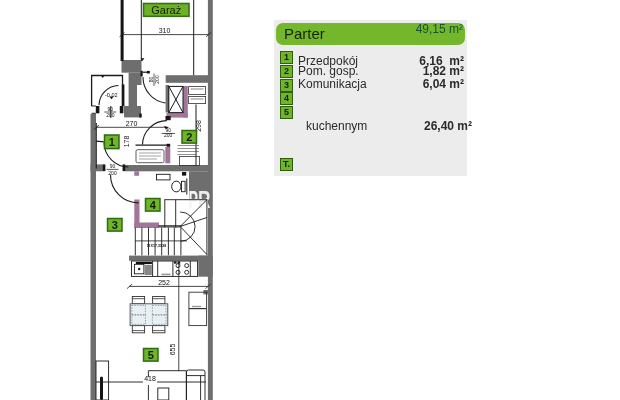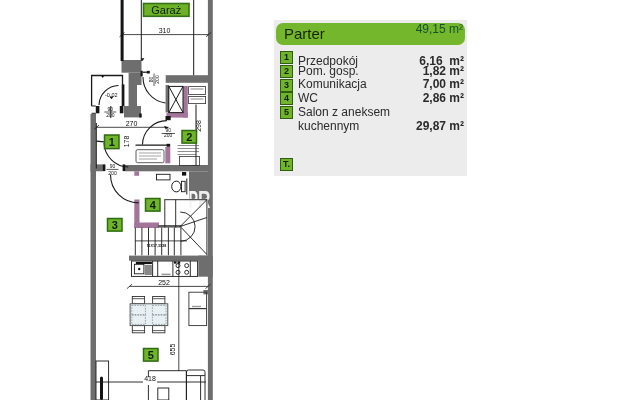--- a/index.html
+++ b/index.html
@@ -273,17 +273,15 @@
         <span class="v">49,15 m²</span>
       </div>
   <div class="sq" style="top:30.8px;">1</div>
   <div class="sq" style="top:44.7px;">2</div>
   <div class="sq" style="top:58.6px;">3</div>
   <div class="sq" style="top:72.1px;">4</div>
   <div class="sq" style="top:85.8px;">5</div>
   <div class="sq" style="top:138.2px;">T.</div>
   <div class="row" style="top:35px;">Przedpokój<span class="val">6,16&nbsp;&nbsp;m²</span></div>
   <div class="row" style="top:44.5px;">Pom. gosp.<span class="val">1,82 m²</span></div>
-  <div class="row" style="top:58.3px;">Komunikacja<span class="val">7,00 m²</span></div>
-  <div class="row" style="top:71.8px;">WC<span class="val">2,86 m²</span></div>
-  <div class="row" style="top:85.5px;">Salon z aneksem</div>
-  <div class="row" style="top:100.2px;">kuchennym<span class="val">29,87 m²</span></div>
+  <div class="row" style="top:58.3px;">Komunikacja<span class="val">6,04 m²</span></div>
+  <div class="row" style="top:100.2px;margin-left:8px;">kuchennym<span class="val">26,40 m²</span></div>
 </div>
 </div>
 </body></html>

